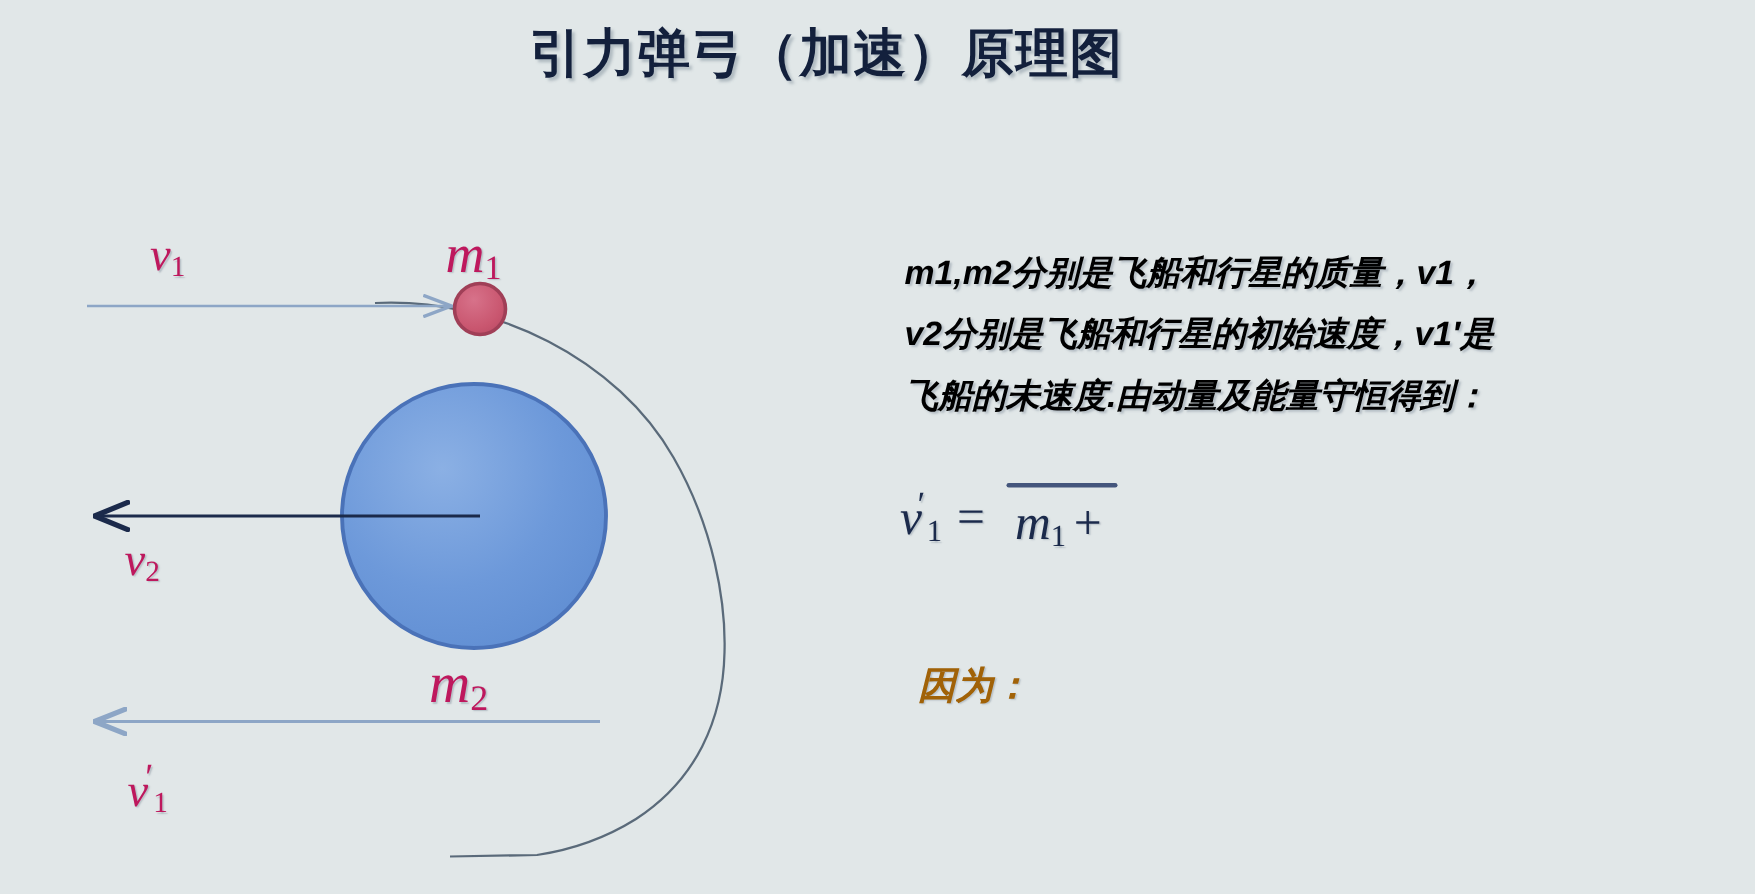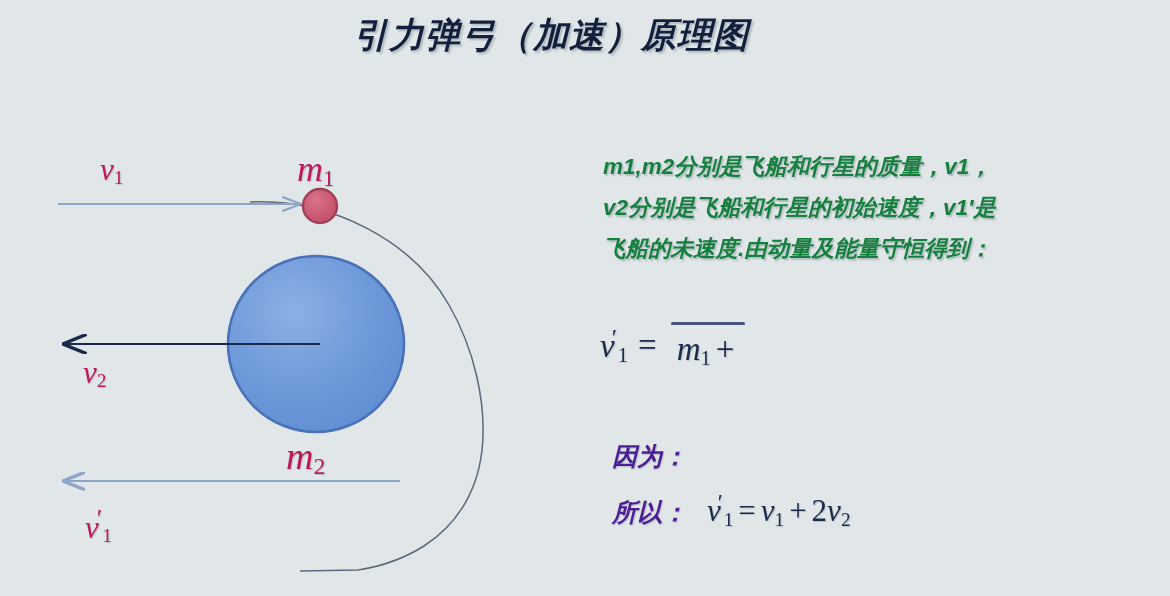--- a/index.html
+++ b/index.html
@@ -19,21 +19,20 @@
   
   #title {
     position: absolute;
     left: 0;
     top: 12px;
     width: 1102px;
     text-align: center;
     font-family: "Liberation Sans", "DejaVu Sans", sans-serif;
     font-size: 35px;
     font-weight: bold;
-    font-style: italic;
     letter-spacing: 1px;
     color: #13203c;
     text-shadow: 2px 2px 2px rgba(160,172,180,0.75);
     white-space: nowrap;
   }
 
   
   #diagram {
     position: absolute;
     left: 0;
@@ -66,28 +65,28 @@
   #lbl-v1  { left: 100px; top: 152px; font-size: 31px; }
   #lbl-m1  { left: 297px; top: 148px; font-size: 36px; text-align: center; }
   #lbl-v2  { left: 83px;  top: 355px; font-size: 31px; }
   #lbl-m2  { left: 286px; top: 434px; font-size: 38px; }
   #lbl-v1p { left: 85px;  top: 505px; font-size: 31px; }
 
   
   #explain {
     position: absolute;
     left: 603px;
-    top: 146px;
+    top: 161px;
     width: 520px;
     font-family: "Liberation Sans", "DejaVu Sans", sans-serif;
     font-size: 22.5px;
     font-weight: bold;
     font-style: italic;
     line-height: 41px;
-    color: #15803d;
+    color: #000000;
     text-shadow: 1.5px 1.5px 1.5px rgba(168,178,186,0.8);
   }
   #explain .line { white-space: nowrap; }
 
   
   .formula {
     position: absolute;
     font-family: "Liberation Serif", "DejaVu Serif", serif;
     color: #1b2a4b;
     text-shadow: 1px 1px 1px rgba(172,182,190,0.8);
@@ -135,22 +134,22 @@
     padding: 6px 6px 0 6px;
     white-space: nowrap;
   }
 
   
   .cn-prefix {
     font-family: "Liberation Sans", "DejaVu Sans", sans-serif;
     font-style: italic;
     font-weight: bold;
     font-size: 25px;
-    color: #4c1d95;
-    margin-right: 20px;
+    color: #a16207;
+    margin-right: 2px;
   }
   #line-because {
     left: 612px;
     top: 440px;
     font-size: 31px;
     display: flex;
     align-items: baseline;
   }
   #line-therefore {
     left: 612px;
@@ -226,18 +225,14 @@
     <span class="frac">
       <span class="bar"></span>
       <span class="den"><i>m</i><sub>1</sub><span class="op">+</span></span>
     </span>
   </div>
 
   <div class="formula" id="line-because">
     <span class="cn-prefix">因为：</span>
   </div>
 
-  <div class="formula" id="line-therefore">
-    <span class="cn-prefix">所以：</span>
-    <span><i>v</i><span class="prime">′</span><sub>1</sub><span class="op">=</span><i>v</i><sub>1</sub><span class="op">+</span><span>2</span><i>v</i><sub>2</sub></span>
-  </div>
 
 </div>
 
 </body></html>

